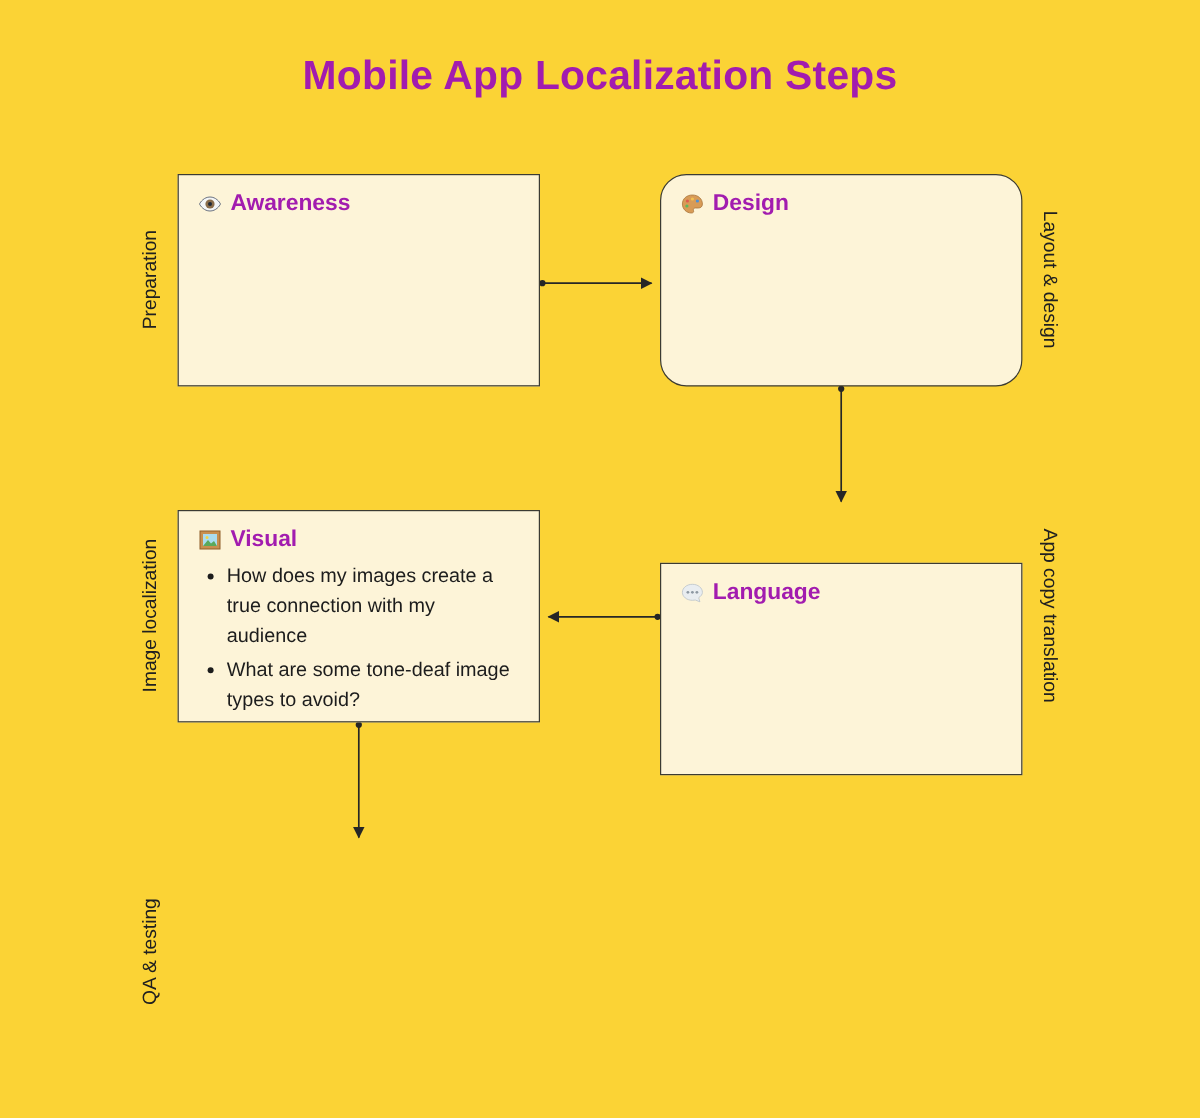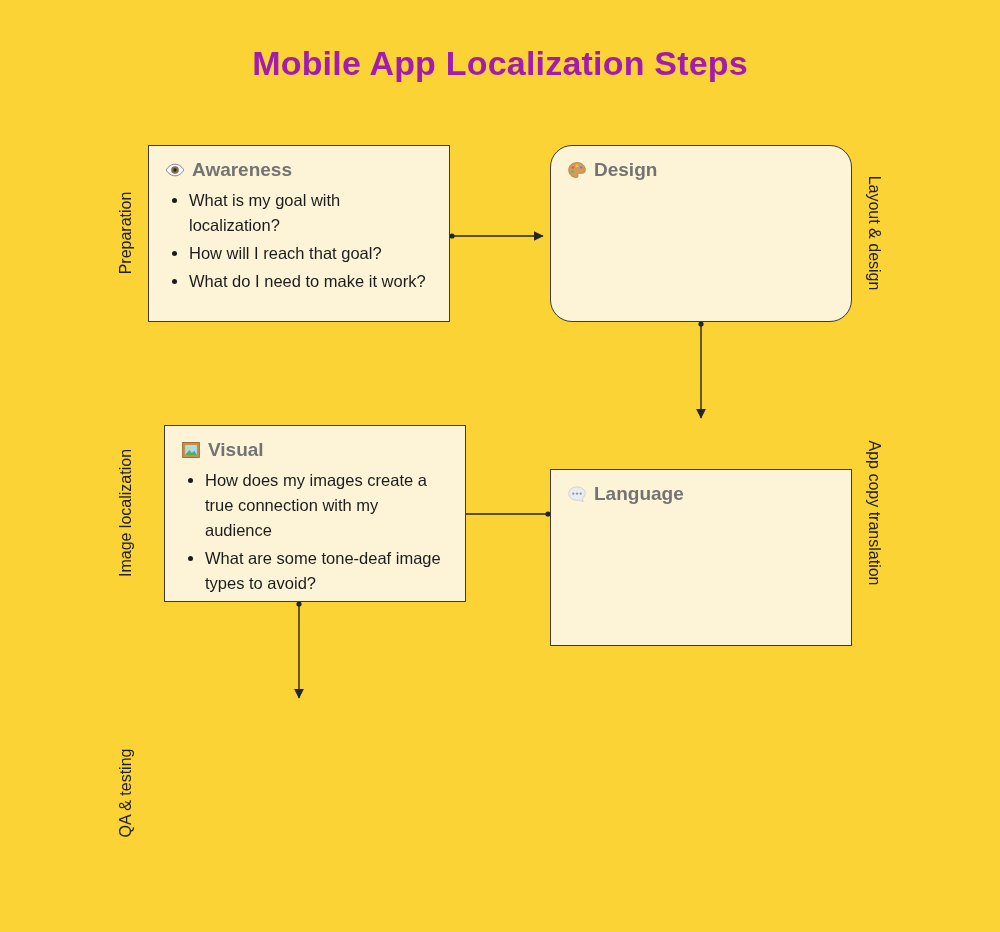--- a/index.html
+++ b/index.html
@@ -26,26 +26,26 @@
   .connectors{position:absolute;top:0;left:0;pointer-events:none;}
   .conn{stroke:var(--connector);fill:var(--connector);}
   .card{
     position:absolute;width:302px;height:177px;
     background:var(--card_fill);
     border:1px solid var(--card_border);
     padding:13px 16px 10px 16px;
   }
   .card-0{left:148px;top:145px;}
   .card-1{left:550px;top:145px;border-radius:22px;}
-  .card-2{left:148px;top:425px;margin-left:16px;}
+  .card-2{left:148px;top:425px;}
   .card-3{left:550px;top:425px;margin-top:44px;}
   .card-4{left:148px;top:705px;}
   .card-title{
     display:flex;align-items:center;gap:7px;
-    font-size:19px;font-weight:700;color:#737373;line-height:1.2;
+    font-size:19px;font-weight:700;color:#a21caf;line-height:1.2;
   }
   .card-title .icon{display:inline-flex;flex:0 0 auto;}
   .bullets{margin:6px 0 0 0;padding-left:24px;}
   .bullets li{
     font-size:16.5px;line-height:1.52;color:var(--text);
     margin:0 0 3px 0;
   }
   .side-label{
     position:absolute;
     font-size:16px;color:#202020;
@@ -88,25 +88,20 @@
     <div class="card-title">
       <span class="icon">
         <svg viewBox="0 0 24 24" width="20" height="20">
           <path d="M12 5 C6 5 2.5 10 1.5 12 C2.5 14 6 19 12 19 C18 19 21.5 14 22.5 12 C21.5 10 18 5 12 5 Z" fill="#f4f6f7" stroke="#6b7280" stroke-width="1"></path>
           <circle cx="12" cy="12" r="4.6" fill="#8a6d4b"></circle>
           <circle cx="12" cy="12" r="2" fill="#1f2937"></circle>
         </svg>
       </span>
       <span>Awareness</span>
     </div>
-    <ul class="bullets">
-      <li>What is my goal with localization?</li>
-      <li>How will I reach that goal?</li>
-      <li>What do I need to make it work?</li>
-    </ul>
   </section>
   <div class="side-label left label-0">Preparation</div>
 
   <section class="card card-1">
     <div class="card-title">
       <span class="icon">
         <svg viewBox="0 0 24 24" width="20" height="20">
           <path d="M12 3 C6 3 2 7 2 12 C2 17 6 21 11 21 C13 21 13.6 19.8 13.1 18.5 C12.6 17.2 13.2 16 15 16 L18 16 C20.5 16 22 14.5 22 12 C22 7 18 3 12 3 Z" fill="#d89b56" stroke="#a8733a" stroke-width="0.8"></path>
           <circle cx="7" cy="9" r="1.6" fill="#e05a4e"></circle>
           <circle cx="12" cy="7" r="1.6" fill="#f2c14e"></circle>

